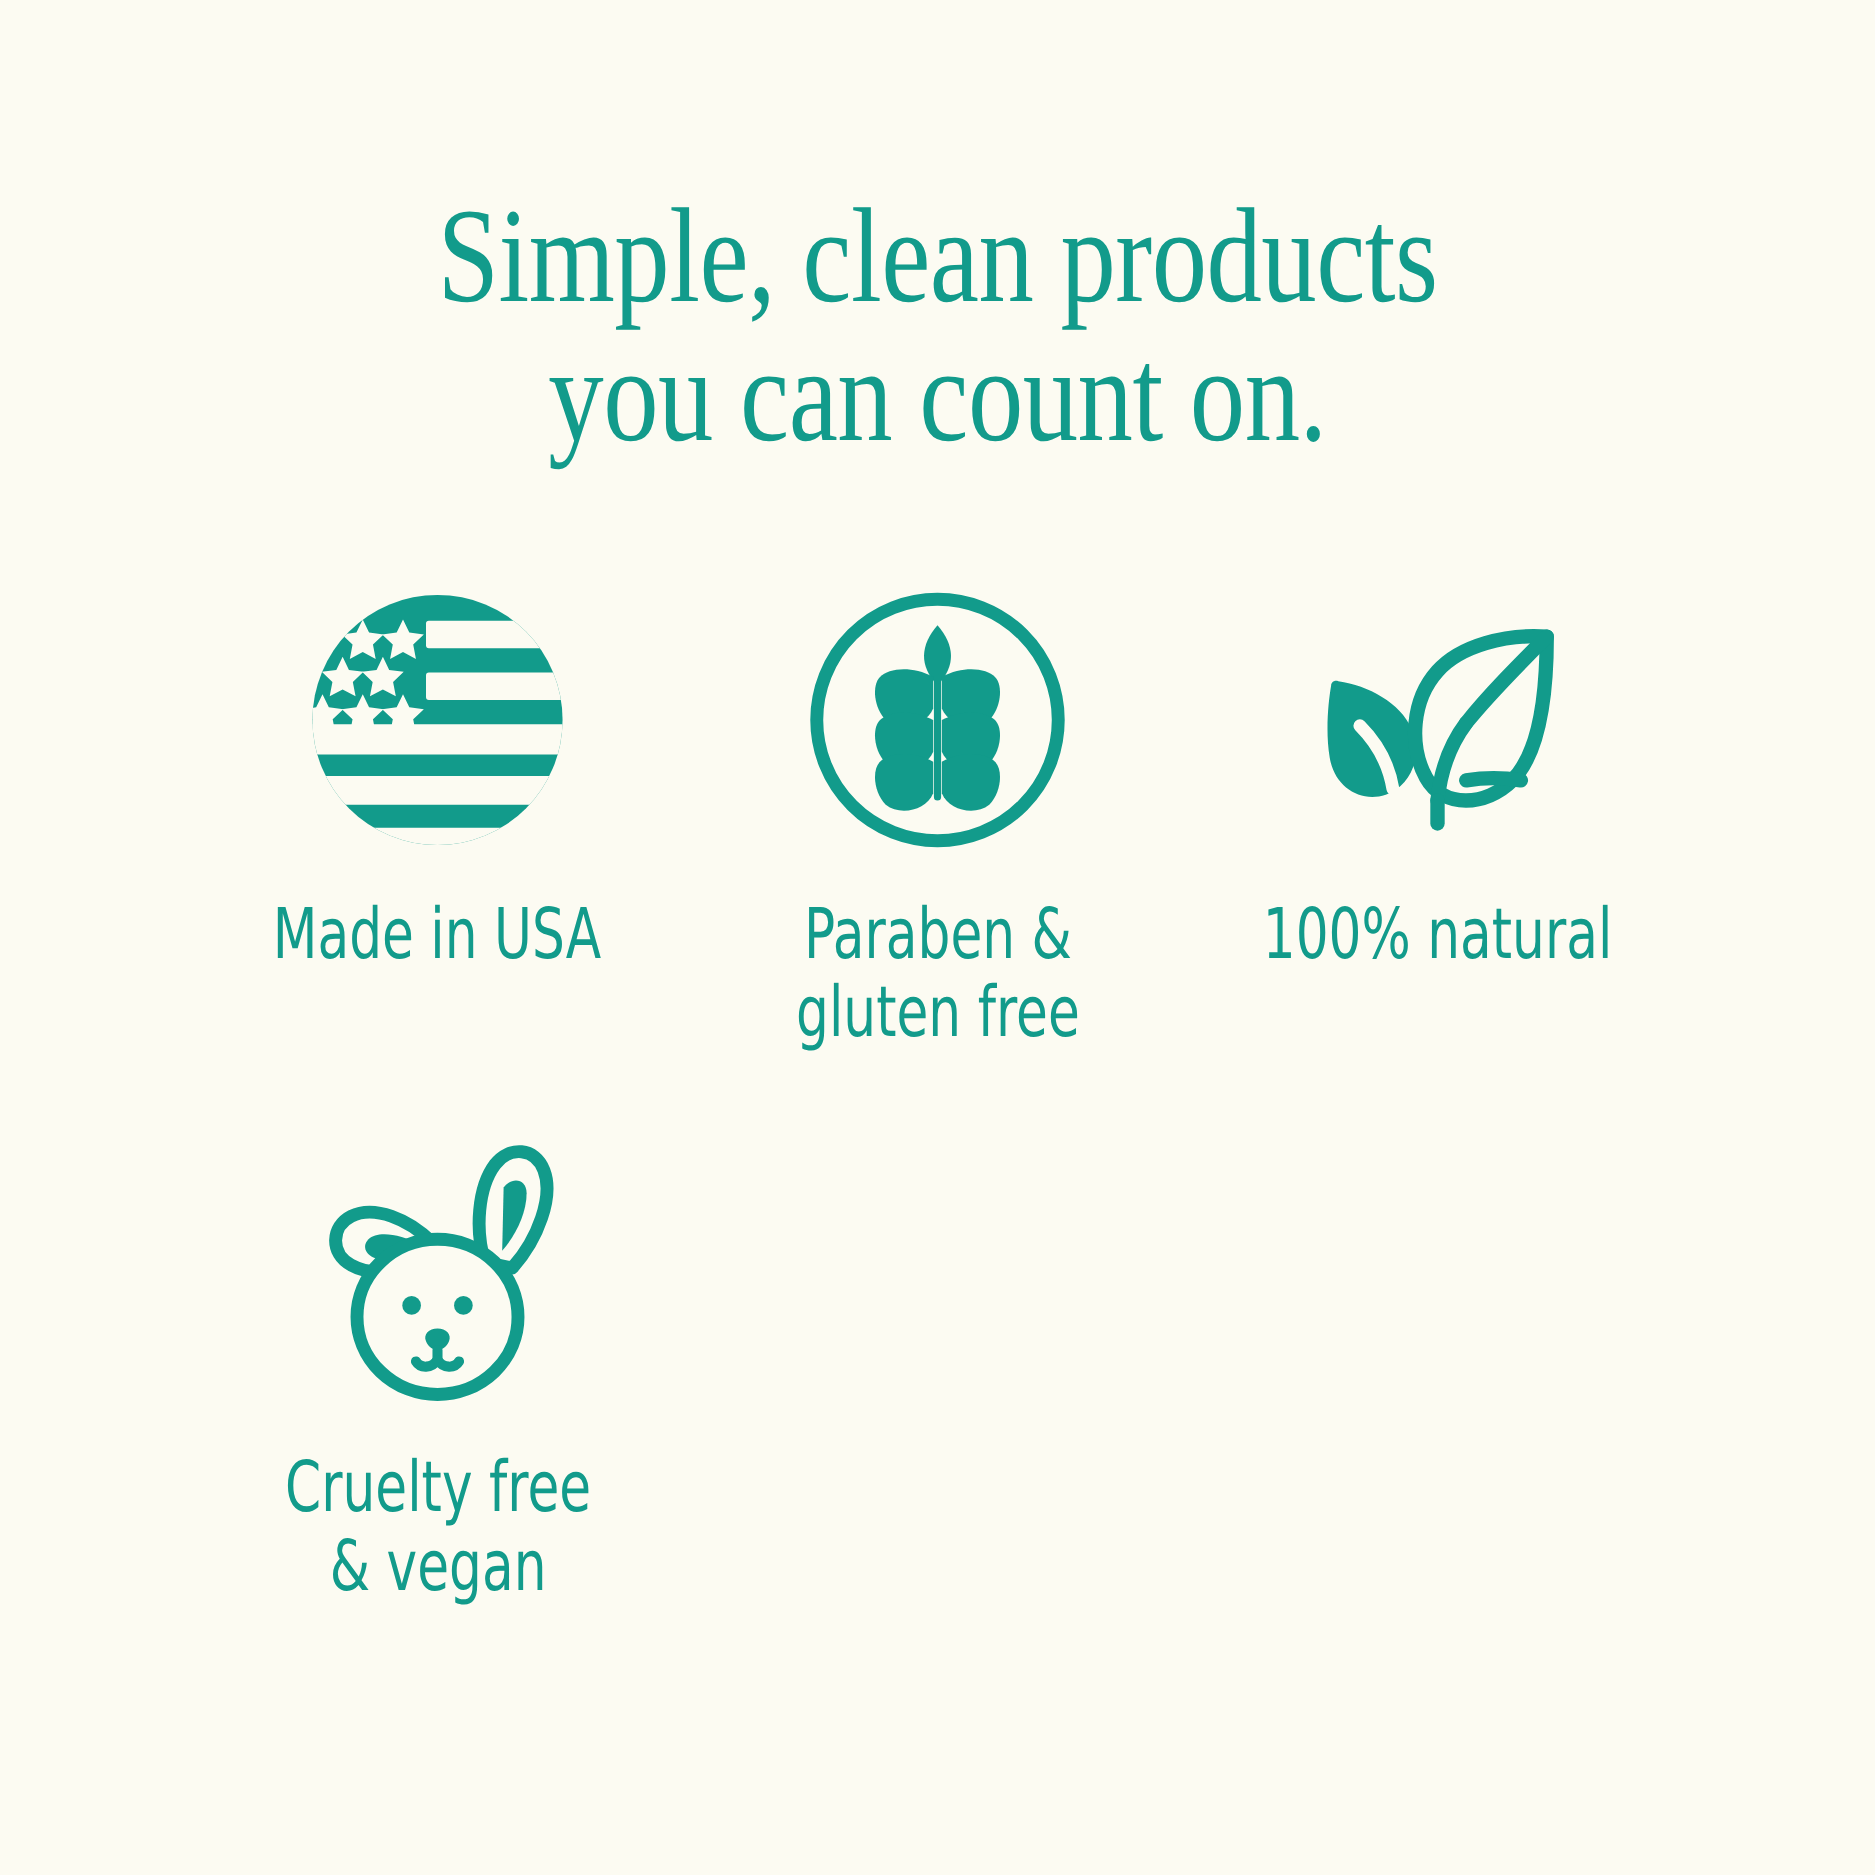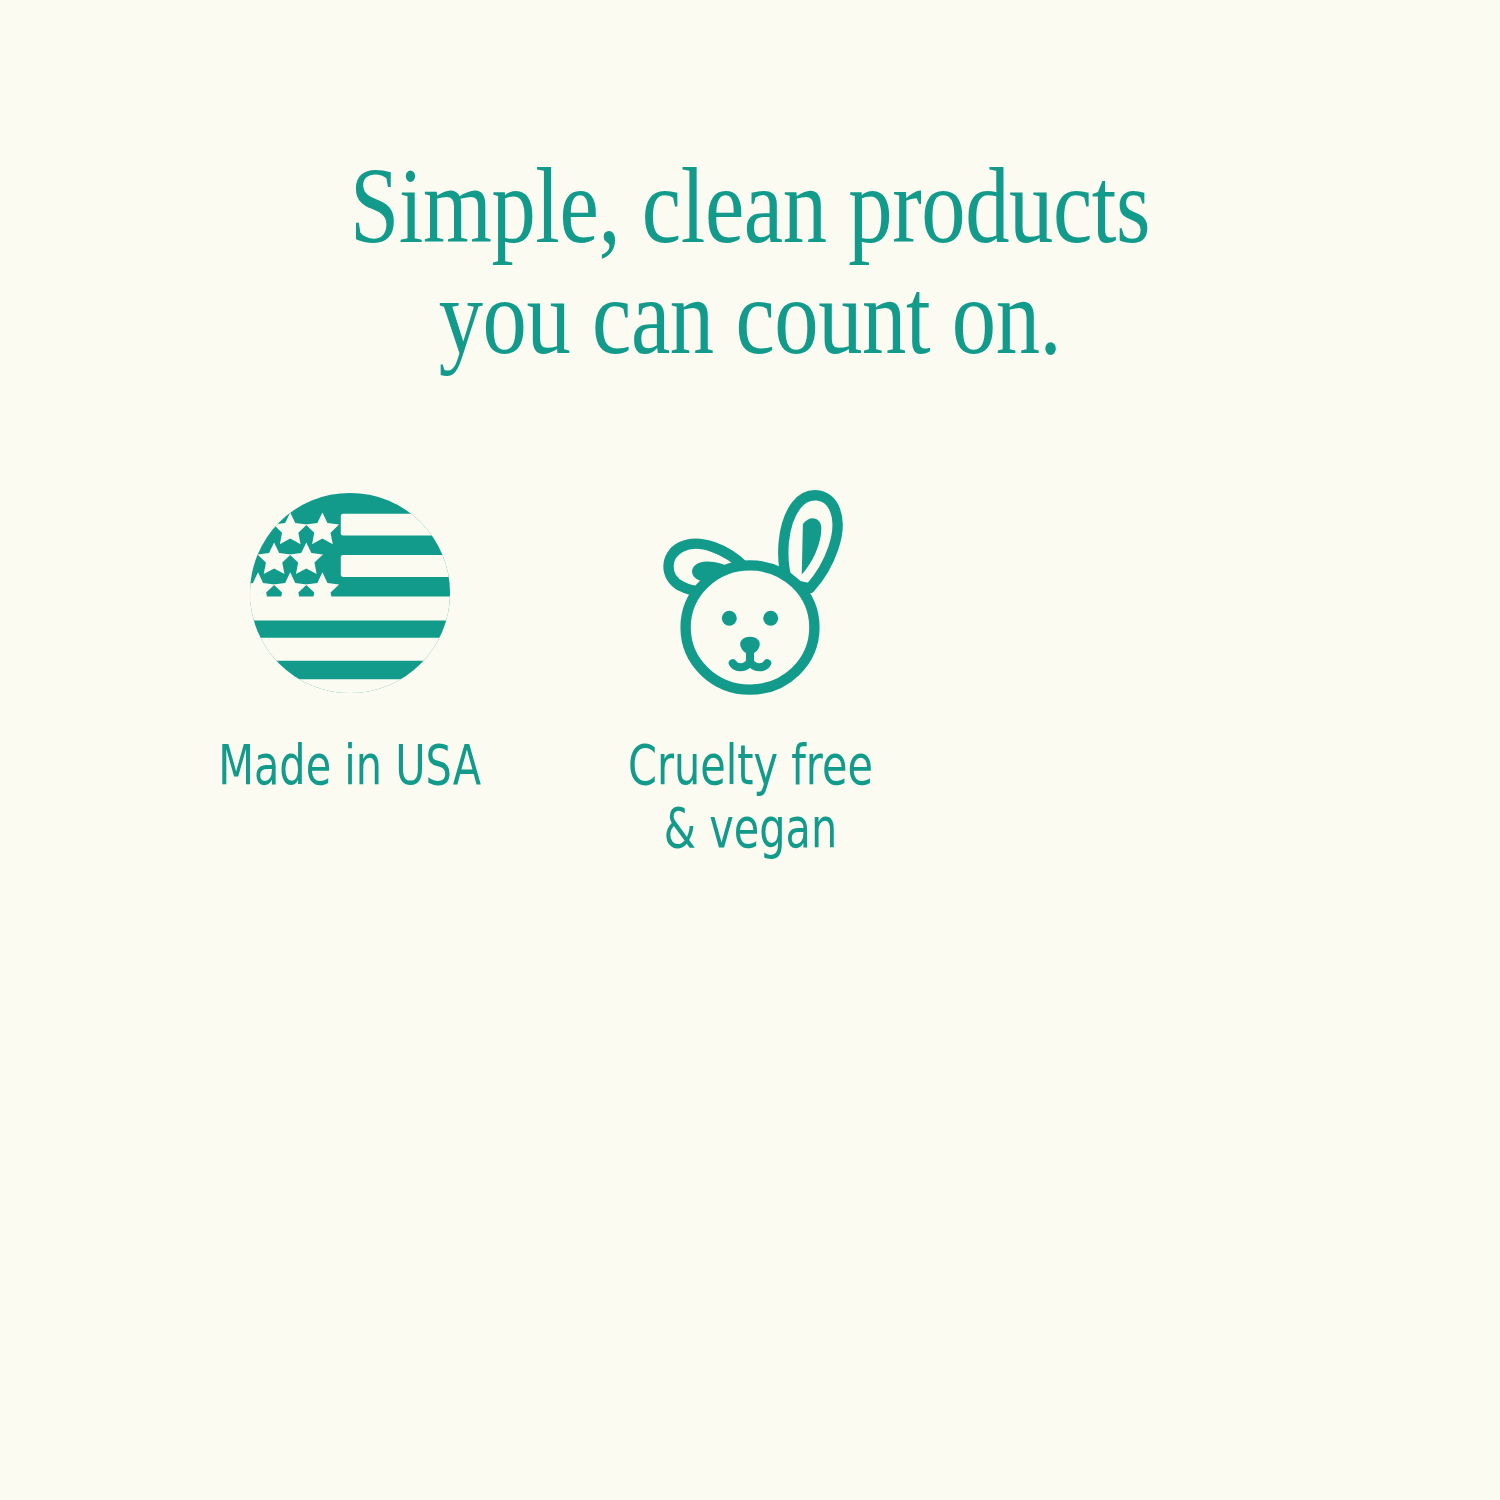--- a/index.html
+++ b/index.html
@@ -37,21 +37,21 @@
     transform-origin: center top;
   }
   .headline .line {
     display: block;
     white-space: nowrap;
   }
 
   
   .grid {
     position: absolute;
-    top: 478px;
+    top: 461px;
     left: 150px;
     width: 1200px;
     display: grid;
     grid-template-columns: repeat(3, 1fr);
     row-gap: 62px;
   }
   .cell {
     display: flex;
     flex-direction: column;
     align-items: center;
@@ -127,21 +127,70 @@
             </g>
           </g>
         </svg>
       </div>
       <div class="caption">
         <span class="cl">Made in USA</span>
       </div>
     </div>
 
 
-
+    <div class="cell">
+      <div class="icon-box">
+        <svg viewBox="0 0 200 200" xmlns="http://www.w3.org/2000/svg" aria-hidden="true">
+          <circle cx="100" cy="100" r="84" fill="none" stroke="#129B8B" stroke-width="9"></circle>
+          <g fill="#129B8B">
+
+            <rect x="97.5" y="58" width="5" height="98" rx="2.5"></rect>
+
+            <path d="M100 34 C112 48 113 62 100 76 C87 62 88 48 100 34 Z"></path>
+
+            <path d="M97 70 C82 62 66 64 60 70 C54 76 56 92 64 100 C74 108 92 104 97 92 Z"></path>
+            <path d="M103 70 C118 62 134 64 140 70 C146 76 144 92 136 100 C126 108 108 104 103 92 Z"></path>
+
+            <path d="M97 100 C82 92 66 94 60 100 C54 106 56 122 64 130 C74 138 92 134 97 122 Z"></path>
+            <path d="M103 100 C118 92 134 94 140 100 C146 106 144 122 136 130 C126 138 108 134 103 122 Z"></path>
+
+            <path d="M97 129 C82 121 66 123 60 129 C54 135 56 151 64 159 C74 167 92 163 97 151 Z"></path>
+            <path d="M103 129 C118 121 134 123 140 129 C146 135 144 151 136 159 C126 167 108 163 103 151 Z"></path>
+          </g>
+        </svg>
+      </div>
+      <div class="caption">
+        <span class="cl">Paraben &amp;</span>
+        <span class="cl">gluten free</span>
+      </div>
+    </div>
+
+    <div class="cell">
+      <div class="icon-box">
+        <svg viewBox="0 0 200 200" xmlns="http://www.w3.org/2000/svg" aria-hidden="true">
+
+          <path d="M26 76 C26 74 28 72 31 73 C52 76 74 88 82 106
+                   C90 124 82 146 64 152 C46 158 28 146 25 126
+                   C22 108 24 88 26 76 Z" fill="#129B8B"></path>
+          <path d="M46 104 C58 116 66 130 69 148" fill="none" stroke="#FCFBF2" stroke-width="9" stroke-linecap="round"></path>
+
+          <g fill="none" stroke="#129B8B" stroke-width="10" stroke-linecap="round" stroke-linejoin="round">
+            <path d="M176 42 C148 40 116 48 100 66 C82 86 80 118 92 140
+                     C104 162 134 160 152 142 C170 124 176 86 176 42 Z"></path>
+            <path d="M176 42 C156 62 136 82 120 102"></path>
+            <path d="M120 102 C108 118 102 136 100 156"></path>
+            <path d="M100 156 L100 172"></path>
+            <path d="M120 142 C132 140 146 140 158 142"></path>
+          </g>
+        </svg>
+      </div>
+      <div class="caption">
+        <span class="cl">100% natural</span>
+      </div>
+    </div>
 
 
     <div class="cell">
       <div class="icon-box">
         <svg viewBox="0 0 200 200" xmlns="http://www.w3.org/2000/svg" aria-hidden="true">
 
           <path d="M133 92 C126 70 128 40 140 24 C150 11 168 12 174 28
                    C181 46 170 76 152 96 Z" fill="#FCFBF2" stroke="#129B8B" stroke-width="9" stroke-linejoin="round"></path>
           <path d="M146 40 C152 32 162 34 162 44 C162 58 154 74 145 84 Z" fill="#129B8B"></path>
 

